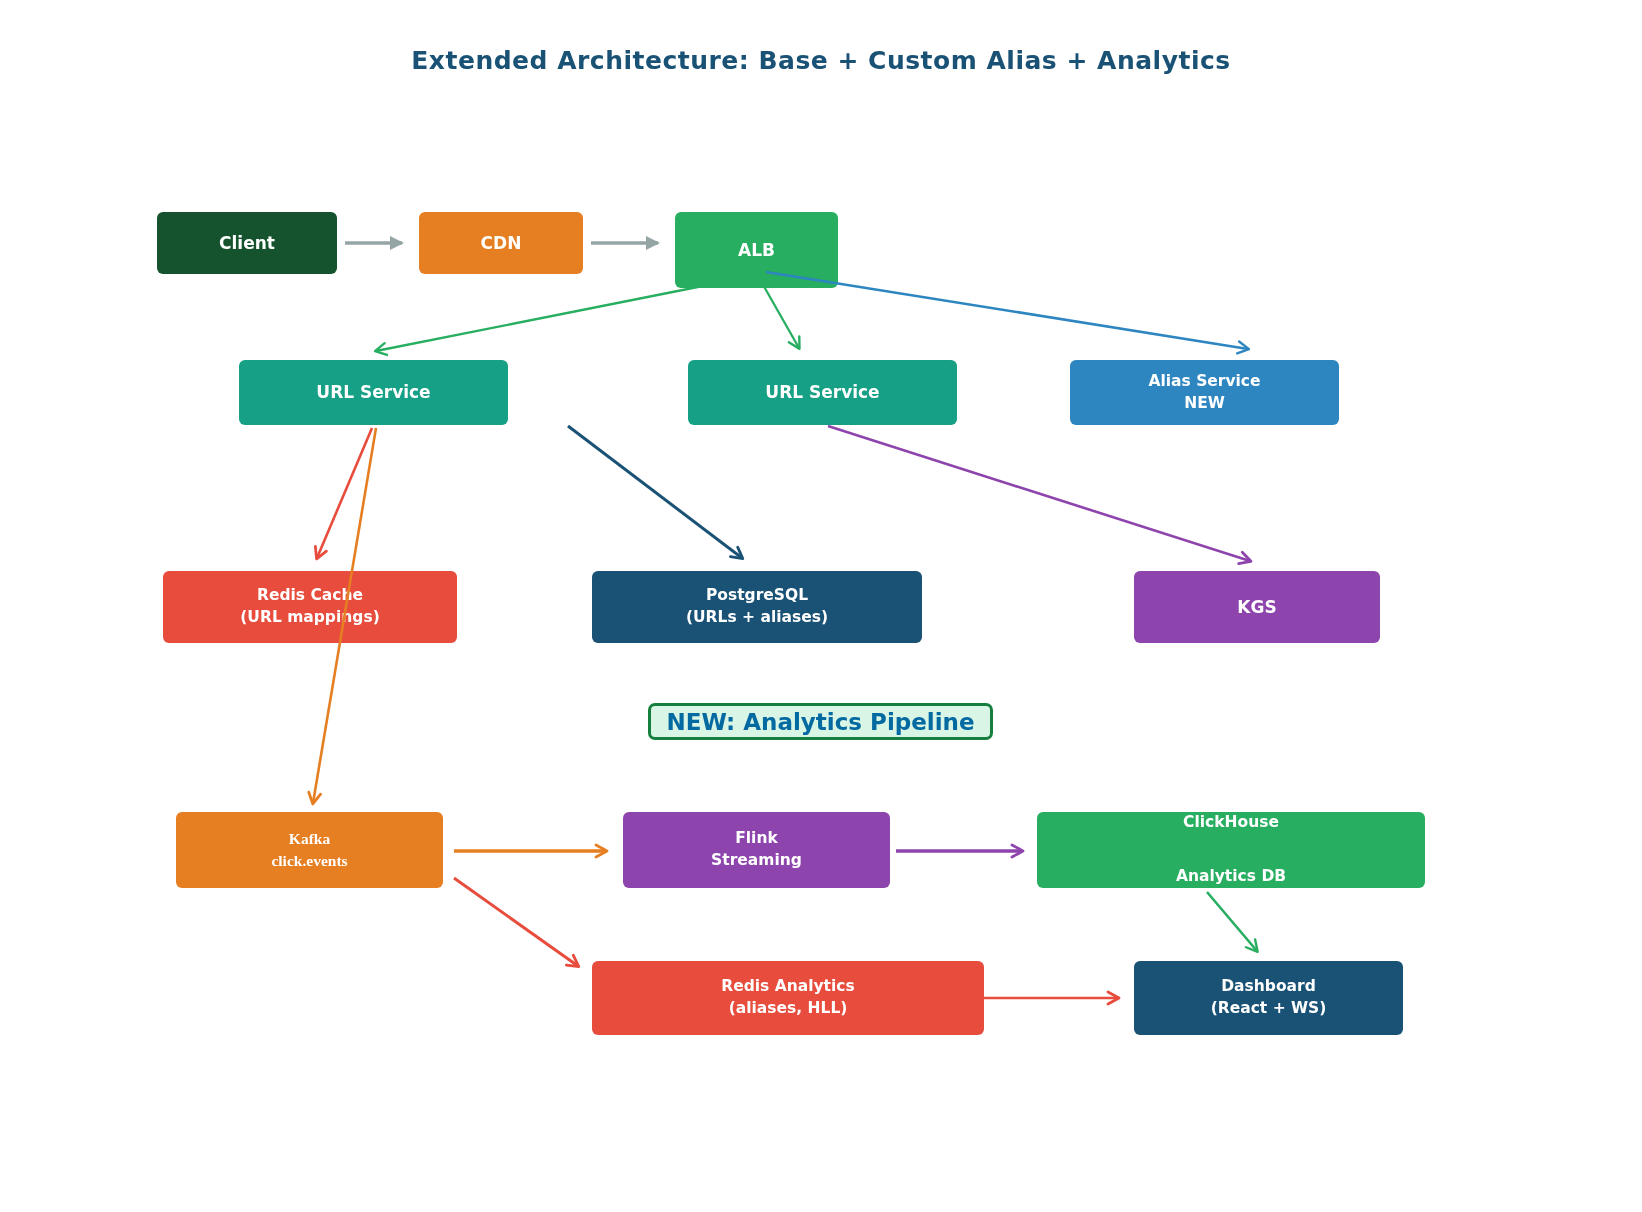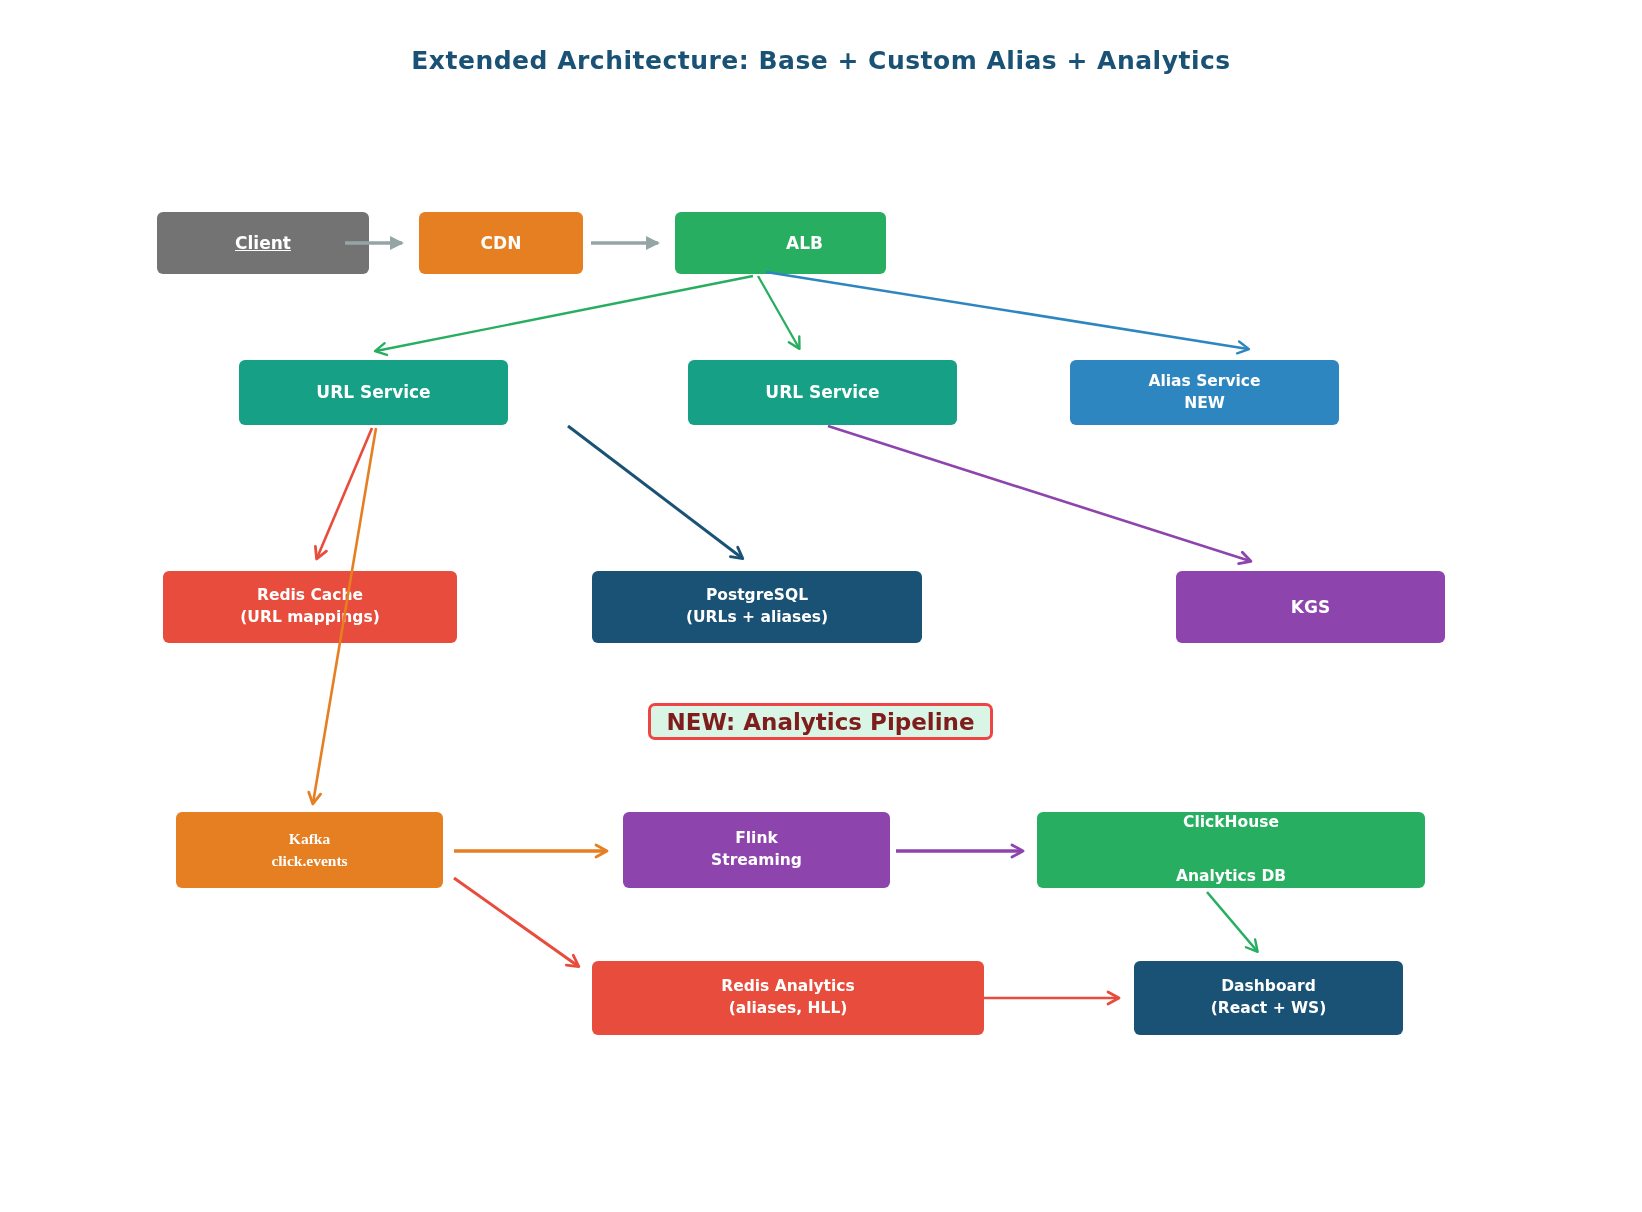--- a/index.html
+++ b/index.html
@@ -22,43 +22,43 @@
     display:flex;flex-direction:column;
     align-items:center;justify-content:center;
     color:#ffffff;font-weight:bold;
     text-align:center;
   }
   .node .nl1{font-size:17px;line-height:1.3;}
   .node .nl2{font-size:15.5px;line-height:1.4;}
   .badge{
     position:absolute;left:648px;top:703px;width:345px;height:37px;
     box-sizing:border-box;
-    background:#d9f5e5;border:3px solid #ef4444;border-radius:7px;
+    background:#d9f5e5;border:3px solid #15803d;border-radius:7px;
     display:flex;align-items:center;justify-content:center;
-    color:#7f1d1d;font-size:23px;font-weight:bold;
+    color:#0369a1;font-size:23px;font-weight:bold;
   }
   svg.arrows{
     position:absolute;left:0;top:0;width:1642px;height:1212px;
     pointer-events:none;z-index:5;
   }
 </style>
 </head>
 <body>
 
 <div id="canvas">
 
   <div class="diagram-title">Extended Architecture: Base + Custom Alias + Analytics</div>
 
-  <div class="node" style="left: 157px; top: 212px; width: 212px; height: 62px; background: #737373; text-decoration: underline;">
+  <div class="node" style="left: 157px; top: 212px; width: 180px; height: 62px; background: #14532d;">
     <span class="nl1">Client</span>
   </div>
   <div class="node" style="left: 419px; top: 212px; width: 164px; height: 62px; background: rgb(230, 126, 34);">
     <span class="nl1">CDN</span>
   </div>
-  <div class="node" style="left: 675px; top: 212px; width: 163px; height: 62px; background: rgb(39, 174, 96); padding-left: 48px;">
+  <div class="node" style="left: 675px; top: 212px; width: 163px; height: 76px; background: rgb(39, 174, 96);">
     <span class="nl1">ALB</span>
   </div>
 
   <div class="node" style="left: 239px; top: 360px; width: 269px; height: 65px; background: rgb(22, 160, 133);">
     <span class="nl1">URL Service</span>
   </div>
   <div class="node" style="left: 688px; top: 360px; width: 269px; height: 65px; background: rgb(22, 160, 133);">
     <span class="nl1">URL Service</span>
   </div>
   <div class="node" style="left: 1070px; top: 360px; width: 269px; height: 65px; background: rgb(46, 134, 193);">
@@ -67,21 +67,21 @@
   </div>
 
   <div class="node" style="left: 163px; top: 571px; width: 294px; height: 72px; background: rgb(231, 76, 60);">
     <span class="nl2">Redis Cache</span>
     <span class="nl2">(URL mappings)</span>
   </div>
   <div class="node" style="left: 592px; top: 571px; width: 330px; height: 72px; background: rgb(26, 82, 118);">
     <span class="nl2">PostgreSQL</span>
     <span class="nl2">(URLs + aliases)</span>
   </div>
-  <div class="node" style="left: 1176px; top: 571px; width: 269px; height: 72px; background: rgb(142, 68, 173);">
+  <div class="node" style="left: 1134px; top: 571px; width: 246px; height: 72px; background: rgb(142, 68, 173);">
     <span class="nl1">KGS</span>
   </div>
 
   <div class="badge">
     <span>NEW: Analytics Pipeline</span>
   </div>
 
   <div class="node" style="left: 176px; top: 812px; width: 267px; height: 76px; background: rgb(230, 126, 34); font-family: Liberation Serif, serif;">
     <span class="nl2">Kafka</span>
     <span class="nl2">click.events</span>

